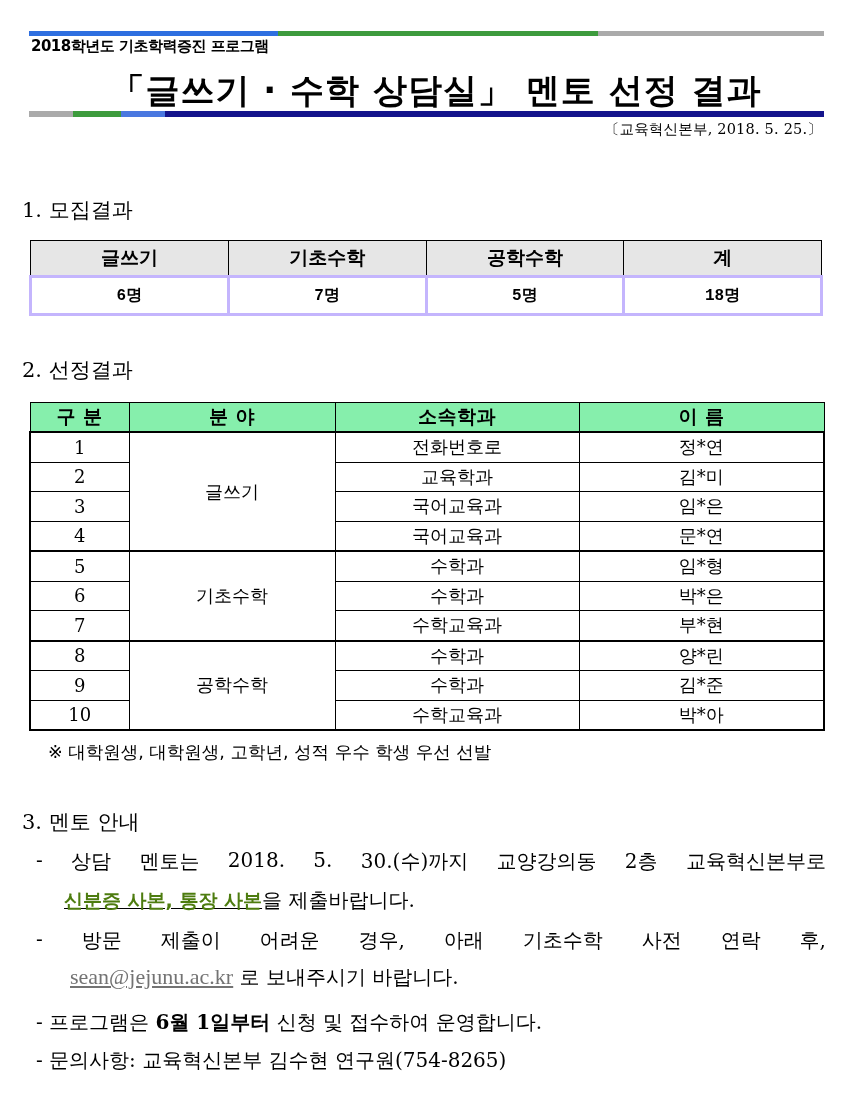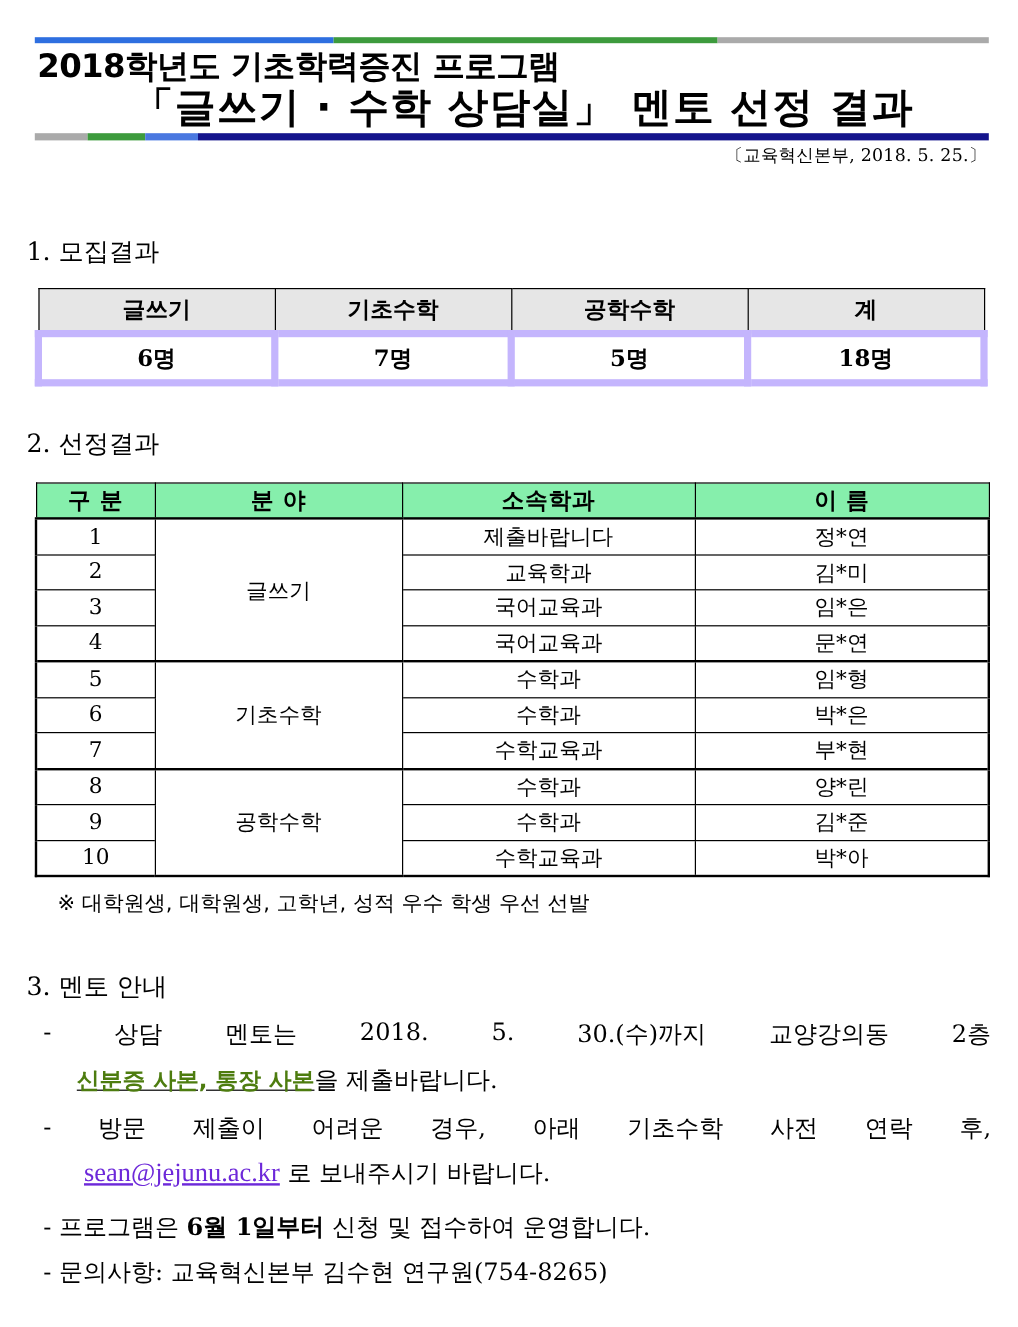--- a/index.html
+++ b/index.html
@@ -4,54 +4,54 @@
 <style>
   html, body { margin: 0; padding: 0; background: #ffffff; }
   body { width: 848px; height: 1106px; position: relative; overflow: hidden;
          font-family: "DejaVu Serif", "Liberation Serif", serif; color: #000; }
   .abs { position: absolute; }
   .bar-top { top: 31px; left: 29px; width: 795px; display: flex; height: 5px; }
   .bar-top span, .bar-bot span { display: block; height: 100%; }
   .bar-bot { top: 111px; left: 29px; width: 795px; display: flex; height: 6px; }
 
   .sub-title { top: 37px; left: 31px; font-family: "DejaVu Sans", "Liberation Sans", sans-serif;
-               font-weight: bold; font-size: 27px; letter-spacing: -0.5px; }
+               font-weight: bold; font-size: 15px; letter-spacing: -0.5px; }
   .main-title { top: 68px; left: 0; width: 848px; text-align: center;
                 font-family: "DejaVu Sans", "Liberation Sans", sans-serif; font-weight: bold;
                 font-size: 34px; letter-spacing: 1px; line-height: 44px; padding-left: 24px; box-sizing: border-box; }
   .date-line { top: 120px; right: 26px; font-size: 14.5px; letter-spacing: 0.2px; }
 
   .section-h { left: 22px; font-size: 21px; letter-spacing: 0; }
 
   table { border-collapse: collapse; position: absolute; table-layout: fixed; padding-left: 12px; }
   td, th { text-align: center; padding: 0; }
 
   
   .t1 { top: 240px; left: 29px; width: 794px; }
   .t1 th { background: #e6e6e6; font-weight: bold; height: 34px; font-size: 19px;
            border: 1px solid #000; font-family: "DejaVu Serif", "Liberation Serif", serif; }
-  .t1 td { height: 35px; font-weight: bold; font-size: 19px; border: 6px solid #c4b5fd; }
+  .t1 td { height: 35px; font-weight: bold; font-size: 16px; border: 3px solid #c4b5fd; font-family: Liberation Mono, monospace; }
 
   
   .t2 { top: 402px; left: 29px; width: 794px; }
   .t2 th { background: #86efac; font-weight: bold; height: 28px; font-size: 19px;
            border: 1px solid #000; border-bottom: 2px solid #000; letter-spacing: 0.5px; }
   .t2 td { height: 28.5px; font-size: 18px; border: 1px solid #000; font-weight: normal; }
   .t2 tbody { border: 2px solid #000; }
   .t2 tr.group-start td { border-top: 2.5px solid #000; }
   .t2 td.first-col { border-left: 2px solid #000; }
   .t2 td.last-col { border-right: 2px solid #000; }
   .t2 tr.last-row td { border-bottom: 2.5px solid #000; }
 
   .note { top: 740px; left: 48px; font-family: "DejaVu Sans", "Liberation Sans", sans-serif; font-size: 17.5px; }
 
   .para { left: 36px; font-size: 20px; white-space: nowrap; }
   .blue-bold { color: #4d7c0f; font-weight: bold; text-decoration: underline; text-decoration-color: #000;
                font-family: "DejaVu Sans", "Liberation Sans", sans-serif; font-size: 19px; }
-  .email-link { color: #6d28d9; text-decoration: underline; font-family: "Liberation Serif", serif; font-size: 22px; }
+  .email-link { color: #737373; text-decoration: underline; font-family: "Liberation Serif", serif; font-size: 22px; }
   .bold { font-weight: bold; }
   .justify-line { display: flex; justify-content: space-between; width: 790px; }
 </style>
 </head>
 <body>
 
 <div class="bar-top abs">
   <span style="width:249px;background:#2e6fe0"></span>
   <span style="width:320px;background:#3d9b3d"></span>
   <span style="width:226px;background:#aaaaaa"></span>
@@ -105,21 +105,21 @@
       <th>분 야</th>
       <th>소속학과</th>
       <th>이 름</th>
     </tr>
   </thead>
   <tbody>
 
     <tr>
       <td class="first-col">1</td>
       <td rowspan="4">글쓰기</td>
-      <td>제출바랍니다</td>
+      <td>전화번호로</td>
       <td class="last-col">정*연</td>
     </tr>
     <tr>
       <td class="first-col">2</td>
       <td>교육학과</td>
       <td class="last-col">김*미</td>
     </tr>
     <tr>
       <td class="first-col">3</td>
       <td>국어교육과</td>
@@ -173,20 +173,21 @@
 
 <div class="para abs justify-line" style="top:848px">
   <span>-</span>
   <span>상담</span>
   <span>멘토는</span>
   <span>2018.</span>
   <span>5.</span>
   <span>30.(수)까지</span>
   <span>교양강의동</span>
   <span>2층</span>
+  <span>교육혁신본부로</span>
 </div>
 <div class="para abs" style="top:887px; left:64px">
   <span class="blue-bold">신분증 사본, 통장 사본</span><span>을 제출바랍니다.</span>
 </div>
 
 <div class="para abs justify-line" style="top:927px">
   <span>-</span>
   <span>방문</span>
   <span>제출이</span>
   <span>어려운</span>

